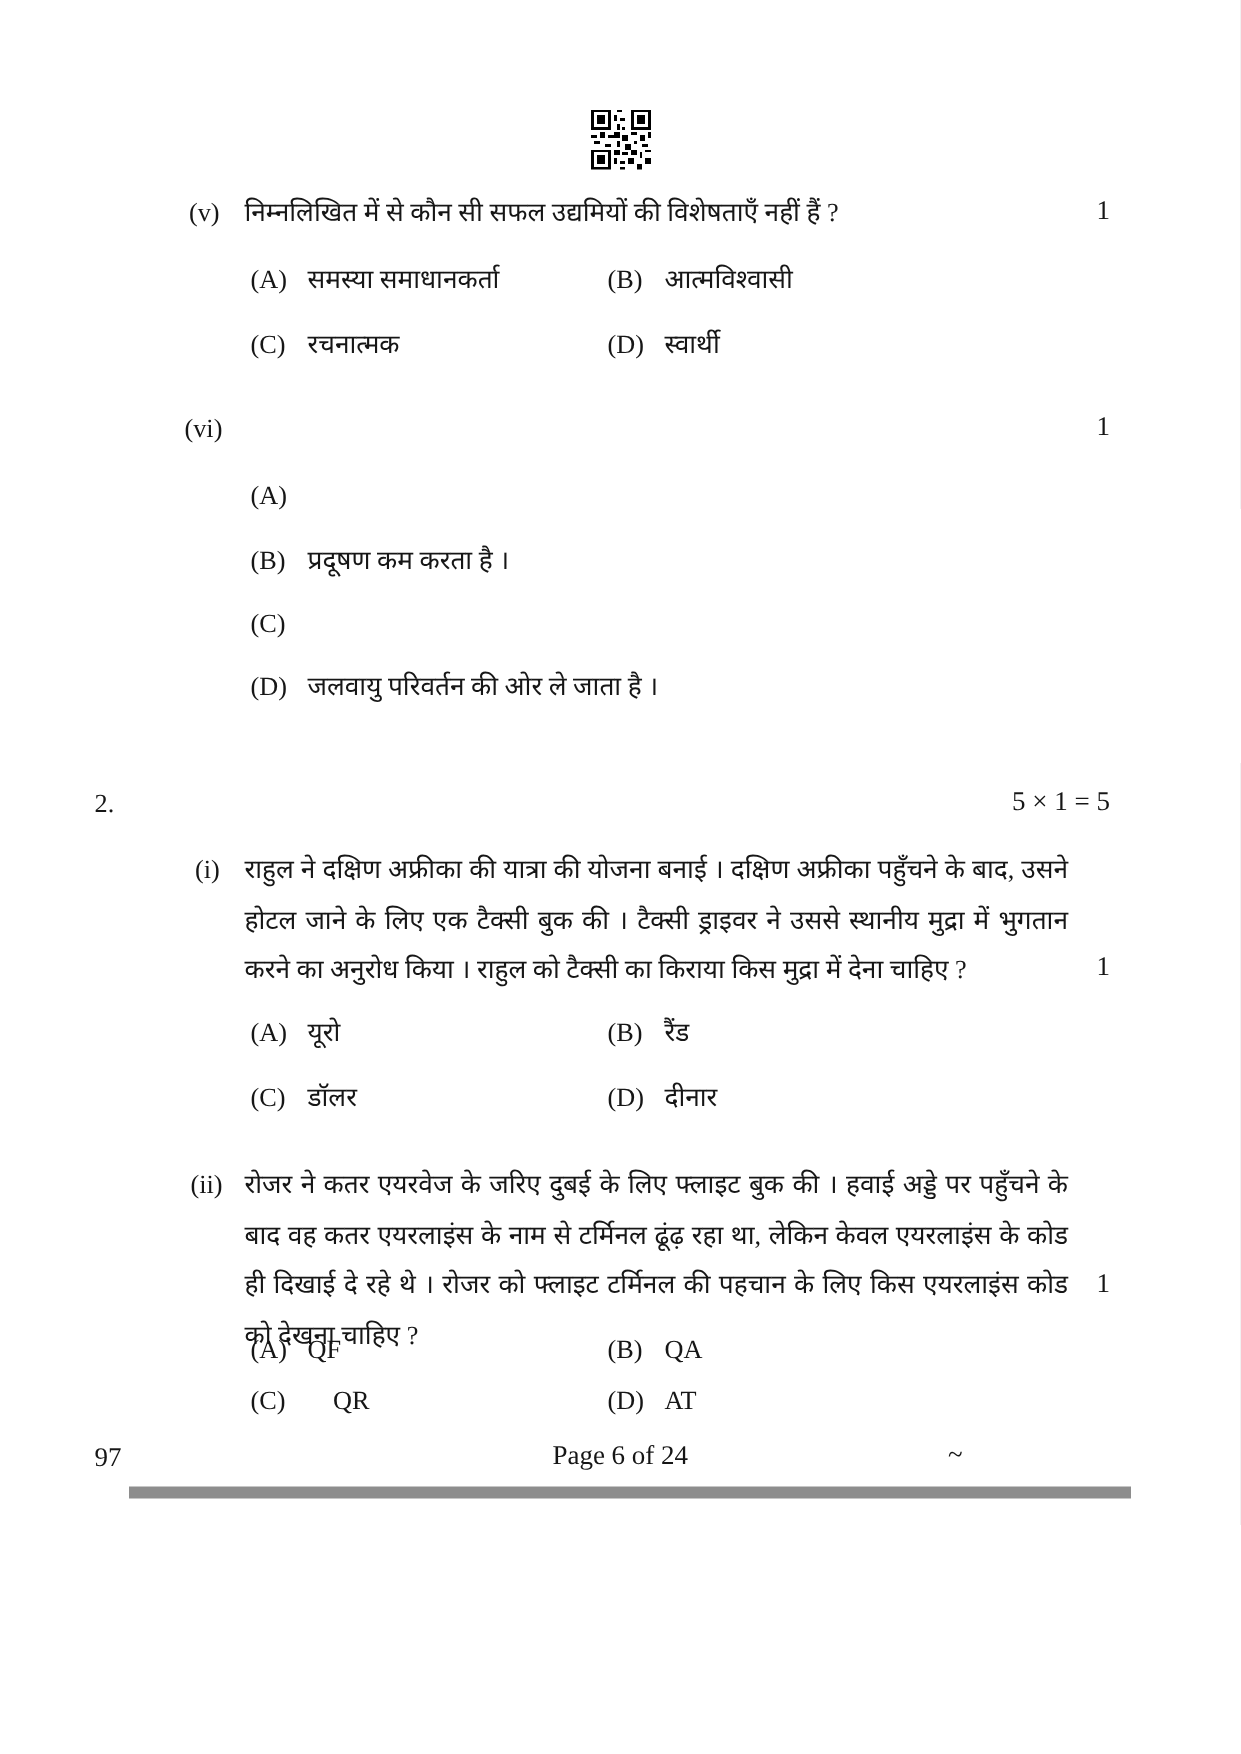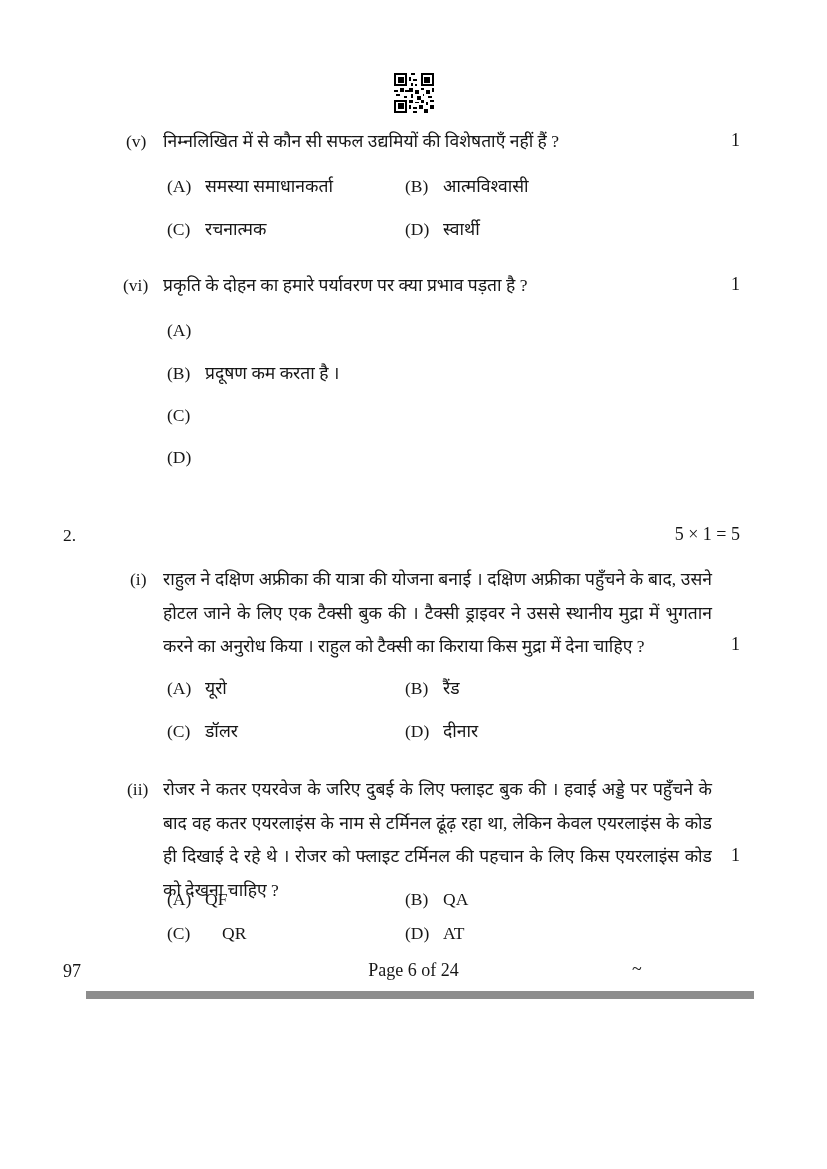--- a/index.html
+++ b/index.html
@@ -86,28 +86,28 @@
   <div class="abs" style="left:167px;top:175px">(A)</div>
   <div class="abs" style="left:205px;top:175px">समस्या समाधानकर्ता</div>
   <div class="abs" style="left:405px;top:175px">(B)</div>
   <div class="abs" style="left:443px;top:175px">आत्मविश्वासी</div>
   <div class="abs" style="left:167px;top:218px">(C)</div>
   <div class="abs" style="left:205px;top:218px">रचनात्मक</div>
   <div class="abs" style="left:405px;top:218px">(D)</div>
   <div class="abs" style="left:443px;top:218px">स्वार्थी</div>
 
   <div class="abs" style="left:123px;top:274px">(vi)</div>
-  <div class="abs" style="left:163px;top:274px">प्रकृति के दोहन का हमारे पर्यावरण पर क्या प्रभाव पड़ता है ?</div>
   <div class="marks" style="top:274px">1</div>
 
   <div class="abs" style="left:167px;top:319px">(A)</div>
   <div class="abs" style="left:167px;top:362px">(B)</div>
   <div class="abs" style="left:205px;top:362px">प्रदूषण कम करता है ।</div>
   <div class="abs" style="left:167px;top:404px">(C)</div>
   <div class="abs" style="left:167px;top:446px">(D)</div>
+  <div class="abs" style="left:205px;top:446px">जलवायु परिवर्तन की ओर ले जाता है ।</div>
 
   <div class="abs" style="left:63px;top:524px">2.</div>
   <div class="marks" style="top:524px">5 × 1 = 5</div>
 
   <div class="abs" style="left:130px;top:568px">(i)</div>
   <div class="para" style="left:163px;top:563px;width:549px">राहुल ने दक्षिण अफ्रीका की यात्रा की योजना बनाई । दक्षिण अफ्रीका पहुँचने के बाद, उसने होटल जाने के लिए एक टैक्सी बुक की । टैक्सी ड्राइवर ने उससे स्थानीय मुद्रा में भुगतान करने का अनुरोध किया । राहुल को टैक्सी का किराया किस मुद्रा में देना चाहिए ?</div>
   <div class="marks" style="top:634px">1</div>
 
   <div class="abs" style="left:167px;top:677px">(A)</div>
   <div class="abs" style="left:205px;top:677px">यूरो</div>

